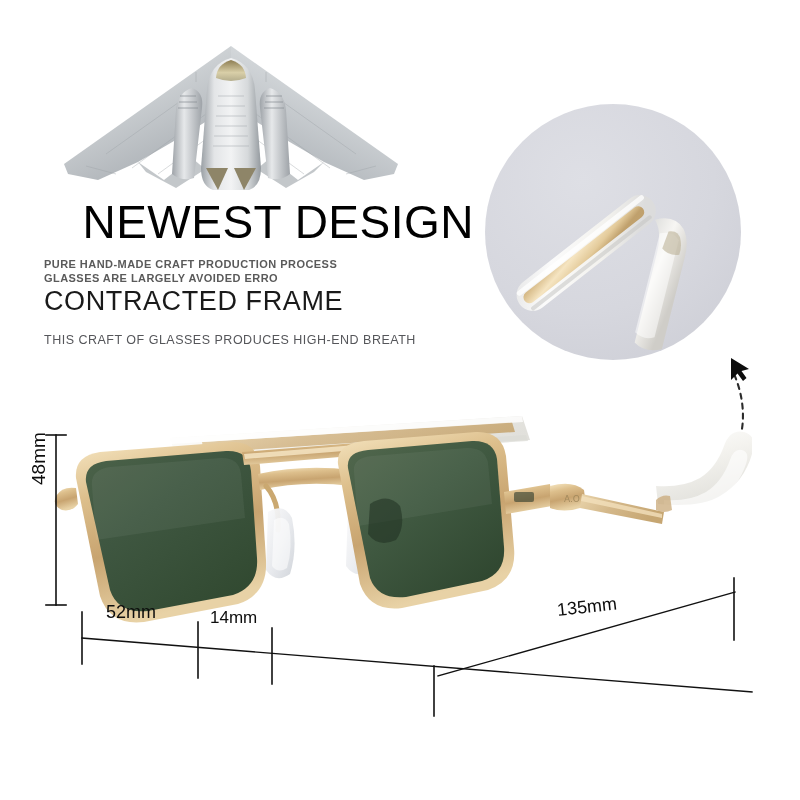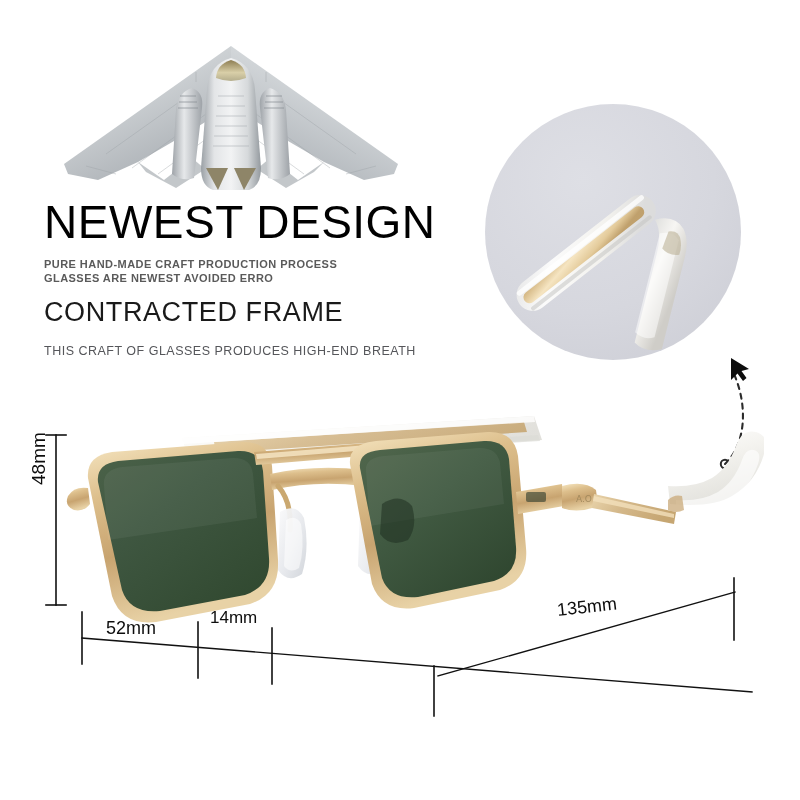--- a/index.html
+++ b/index.html
@@ -34,32 +34,32 @@
     top: 196px;
     width: 430px;
   }
   #headline-main {
     font-size: 46px;
     line-height: 52px;
     letter-spacing: 0.5px;
     color: #000000;
     font-weight: 400;
     white-space: nowrap;
+    text-align: right;
   }
   .sub-line {
     font-size: 11px;
     line-height: 14px;
     letter-spacing: 0.45px;
     color: #5a5a5a;
     font-weight: 700;
     white-space: nowrap;
   }
   #subtitle-group { margin-top: 9px; }
   #headline-secondary {
-    margin-top: 11px;
     font-size: 27px;
     line-height: 32px;
     letter-spacing: 0.6px;
     color: #1a1a1a;
     font-weight: 400;
     white-space: nowrap;
   }
   #tagline {
     margin-top: 16px;
     font-size: 12.5px;
@@ -86,21 +86,21 @@
     position: absolute;
     left: 694px;
     top: 352px;
     width: 80px;
     height: 125px;
   }
 
   
   #product-photo {
     position: absolute;
-    left: 64px;
+    left: 52px;
     top: 408px;
     width: 700px;
     height: 300px;
   }
 
   
   #measurements {
     position: absolute;
     left: 0;
     top: 0;
@@ -115,21 +115,21 @@
     color: #0d0d0d;
     white-space: nowrap;
   }
   #label-height {
     left: 28px;
     top: 485px;
     transform: rotate(-90deg);
     transform-origin: left top;
     font-size: 19px;
   }
-  #label-lens  { left: 106px; top: 618px; }
+  #label-lens  { left: 106px; top: 602px; }
   #label-bridge{ left: 210px; top: 608px; font-size: 17px; }
   #label-temple{ left: 556px; top: 600px; transform: rotate(-6.2deg); transform-origin: left top; }
 </style>
 </head>
 <body>
 
 <div id="page">
 
   <div id="aircraft-figure">
     <svg viewBox="0 0 370 180" width="370" height="180" aria-hidden="true">
@@ -210,21 +210,21 @@
       <path d="M160 146 l12 22 l10 -22 Z" fill="#8e8568"></path>
       <path d="M210 146 l-12 22 l-10 -22 Z" fill="#8e8568"></path>
     </svg>
   </div>
 
   <div id="headline-block">
     <div id="headline-main">NEWEST DESIGN</div>
 
     <div id="subtitle-group">
       <div class="sub-line">PURE HAND-MADE CRAFT PRODUCTION PROCESS</div>
-      <div class="sub-line">GLASSES ARE NEWEST AVOIDED ERRO</div>
+      <div class="sub-line">GLASSES ARE LARGELY AVOIDED ERRO</div>
     </div>
 
     <div id="headline-secondary">CONTRACTED FRAME</div>
 
     <div id="tagline">THIS CRAFT OF GLASSES PRODUCES HIGH-END BREATH</div>
   </div>
 
   <div id="detail-inset">
     <svg viewBox="0 0 256 256" width="256" height="256" aria-hidden="true">
       <defs>

